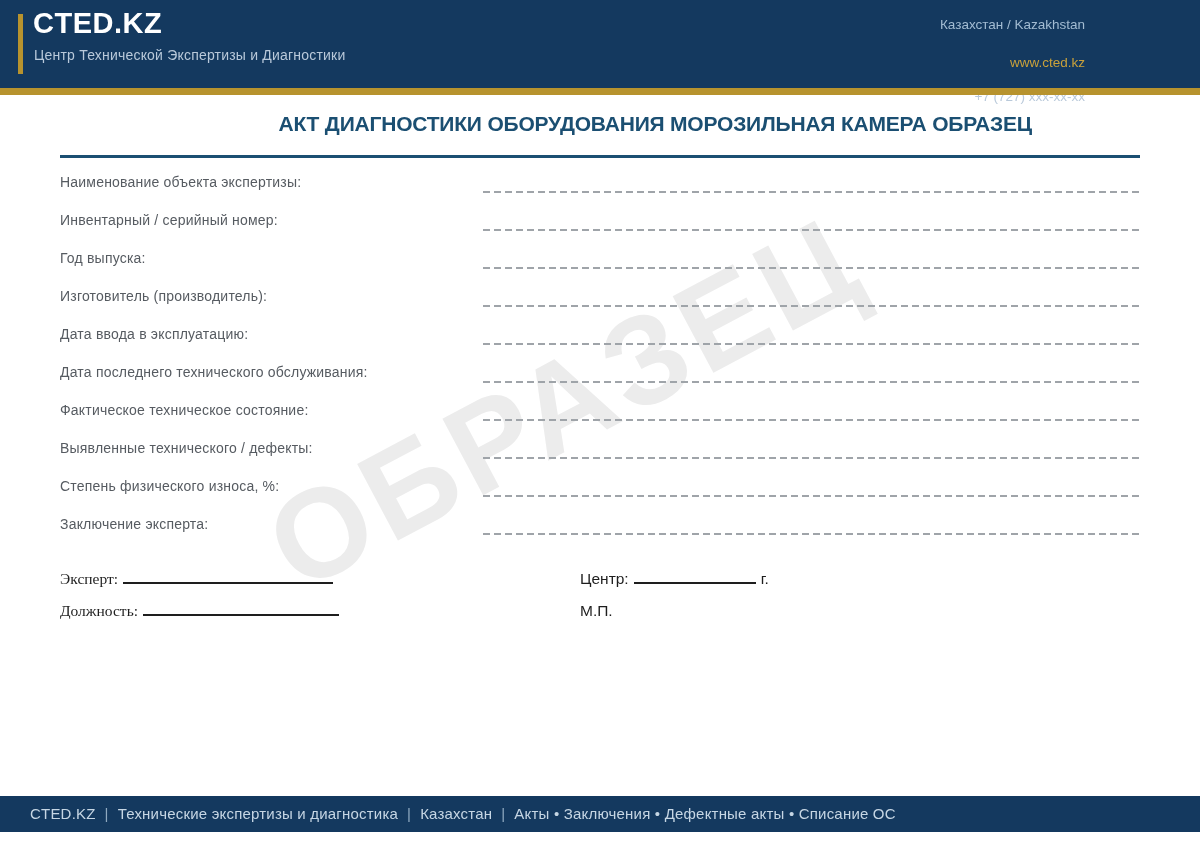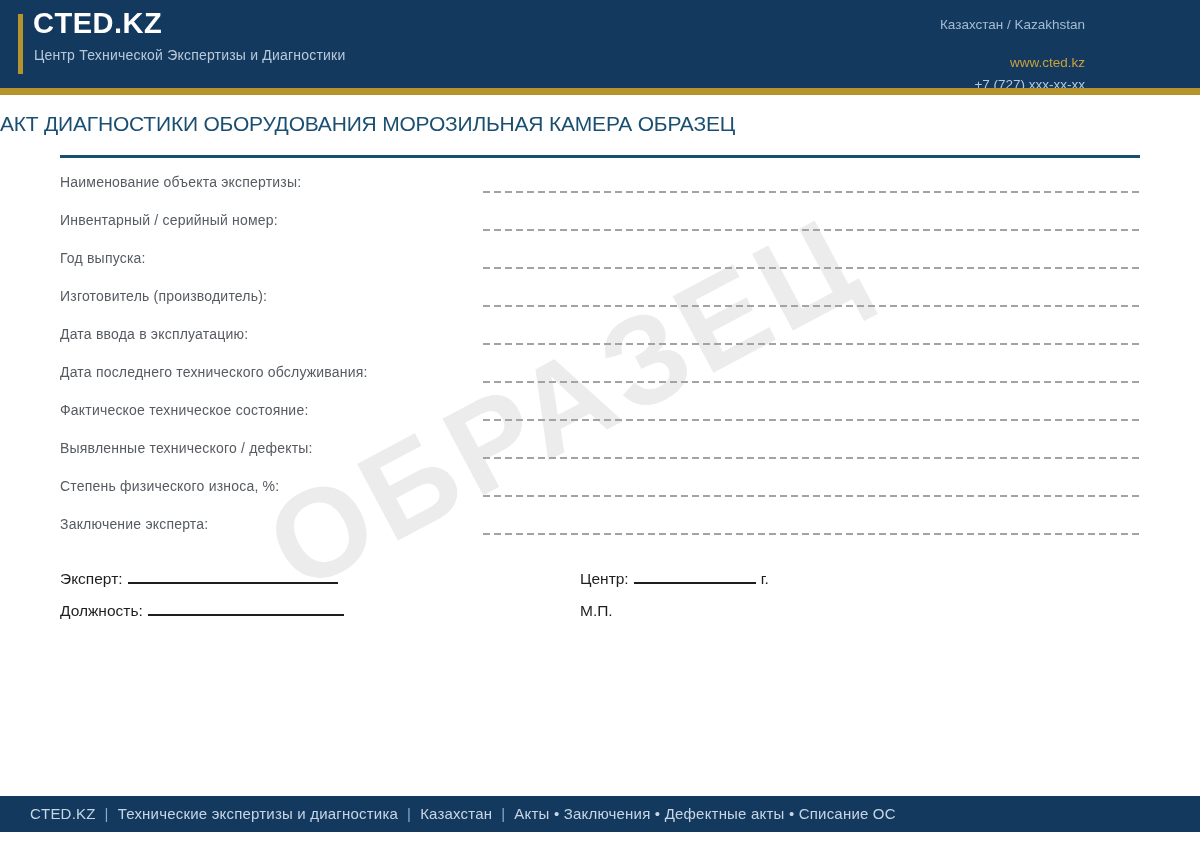--- a/index.html
+++ b/index.html
@@ -21,44 +21,44 @@
   .page{position:relative;width:1200px;height:848px;background:#fff;overflow:hidden;}
 
   
   .header{position:absolute;top:0;left:0;width:1200px;height:88px;background:var(--navy);}
   .logo-accent{position:absolute;left:18px;top:14px;width:5px;height:60px;background:var(--gold);}
   .logo{position:absolute;left:33px;top:7px;font-size:29px;font-weight:700;color:#ffffff;letter-spacing:.5px;}
   .tagline{position:absolute;left:34px;top:47px;font-size:14px;color:var(--header-text);letter-spacing:.2px;}
   .header-right{position:absolute;left:940px;top:14px;font-size:13.5px;line-height:22px;text-align:right;}
   .hr-country{color:var(--country-text);}
   .hr-site{color:var(--link-gold);text-decoration:none;display:block;margin-top:16px;}
-  .hr-phone{color:var(--header-text);}
+  .hr-phone{color:var(--header-text);margin-top:12px;}
   .gold-rule-top{position:absolute;top:88px;left:0;width:1200px;height:7px;background:var(--gold);}
 
   
-  .doc-title{position:absolute;top:112px;left:0;width:1032px;text-align:left;
-    font-size:21px;font-weight:400;color:var(--title-blue);letter-spacing:-.2px;}
+  .doc-title{position:absolute;top:112px;left:0;width:1032px;text-align:right;
+    font-size:21px;font-weight:700;color:var(--title-blue);letter-spacing:-.2px;}
   .title-rule{position:absolute;top:155px;left:60px;width:1080px;height:3px;background:var(--title-blue);}
 
   
   .watermark{position:absolute;left:215px;top:330px;width:700px;text-align:center;
     font-size:126px;font-weight:600;letter-spacing:6px;color:var(--watermark-gray);
     transform:rotate(-28deg);white-space:nowrap;z-index:0;user-select:none;}
 
   
   .fields{position:absolute;top:174px;left:60px;width:1080px;z-index:1;}
   .field-row{position:relative;height:38px;text-decoration:underline;}
   .field-label{position:absolute;left:0;top:0;font-size:14px;line-height:17px;color:var(--label-gray);letter-spacing:.2px;}
   .field-line{position:absolute;left:423px;right:0;top:17px;height:2px;
     background-image:repeating-linear-gradient(90deg,var(--dash-gray) 0,var(--dash-gray) 7px,transparent 7px,transparent 11px);}
 
   
   .signature{position:absolute;top:556px;left:60px;width:1080px;z-index:1;font-size:15.5px;color:var(--ink);}
   .sig-row{display:flex;height:32px;align-items:flex-end;}
-  .sig-left{width:520px;}
+  .sig-left{width:520px;font-family:Liberation Serif, serif;}
   .sig-right{flex:1;}
   .sig-line{display:inline-block;border-bottom:2px solid var(--ink);height:13px;margin-left:5px;margin-right:5px;}
   .sig-line.w-expert{width:210px;}
   .sig-line.w-date{width:122px;}
   .sig-line.w-position{width:196px;}
 
   
   .gold-rule-bottom{position:absolute;top:805px;left:0;width:1200px;height:7px;background:var(--gold);}
   .footer{position:absolute;top:796px;left:0;width:1200px;height:36px;background:var(--navy);}
   .footer-text{position:absolute;left:30px;top:0;height:36px;line-height:36px;font-size:15px;color:var(--footer-text);letter-spacing:.2px;}

